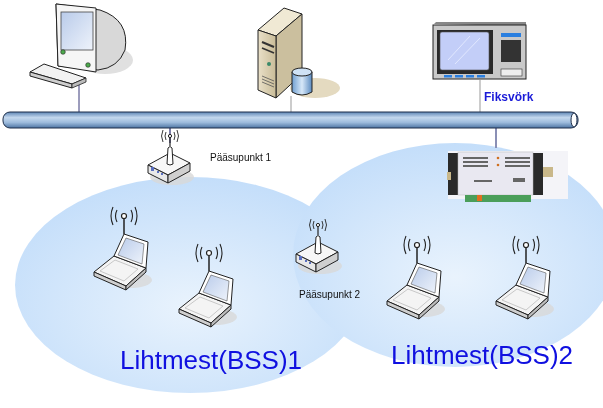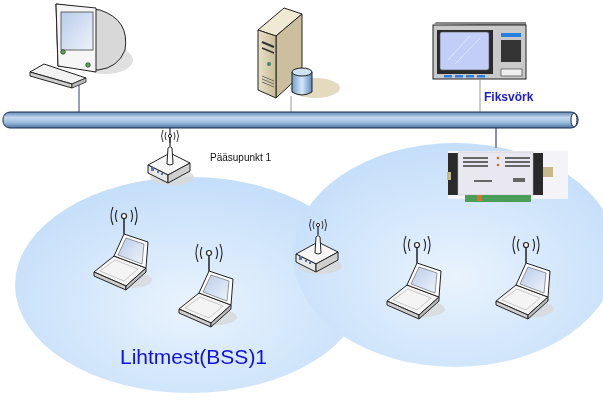--- a/index.html
+++ b/index.html
@@ -1,21 +1,21 @@
 <!DOCTYPE html>
 <html><head>
 <meta charset="utf-8">
 <style>
   html,body{margin:0;padding:0;background:#fff;}
   #stage{position:relative;width:603px;height:408px;overflow:hidden;background:#fff;font-family:"Liberation Sans",sans-serif;}
   svg{position:absolute;left:0;top:0;}
   .lbl{position:absolute;white-space:nowrap;text-align:center;}
   .ap-label{font-size:10px;color:#111;}
   .net-label{font-size:12px;font-weight:bold;color:#1a1ad8;}
-  .bss-label{font-size:21px;color:#1010e0;}
+  .bss-label{font-size:26px;color:#1010e0;}
 </style>
 </head>
 <body>
 
 <div id="stage">
 <svg width="603" height="408" viewBox="0 0 603 408">
   <defs>
     <radialGradient id="cellg" cx="50%" cy="60%" r="60%">
       <stop offset="0" stop-color="#e9f3fd"></stop>
       <stop offset="1" stop-color="#c4defa"></stop>
@@ -151,14 +151,16 @@
   <use href="#ap" x="314" y="234"></use>
 
   <use href="#laptop" x="112" y="234"></use>
   <use href="#laptop" x="197" y="271"></use>
   <use href="#laptop" x="405" y="263"></use>
   <use href="#laptop" x="514" y="263"></use>
 </svg>
 
 <span class="lbl net-label" style="left:484px;top:90px;">Fiksvörk</span>
 <span class="lbl ap-label" style="left:210px;top:152px;">Pääsupunkt 1</span>
+<span class="lbl ap-label" style="left:299px;top:289px;">Pääsupunkt 2</span>
 <span class="lbl bss-label" style="left:120px;top:345px;">Lihtmest(BSS)1</span>
+<span class="lbl bss-label" style="left:391px;top:340px;">Lihtmest(BSS)2</span>
 </div>
 
 </body></html>

